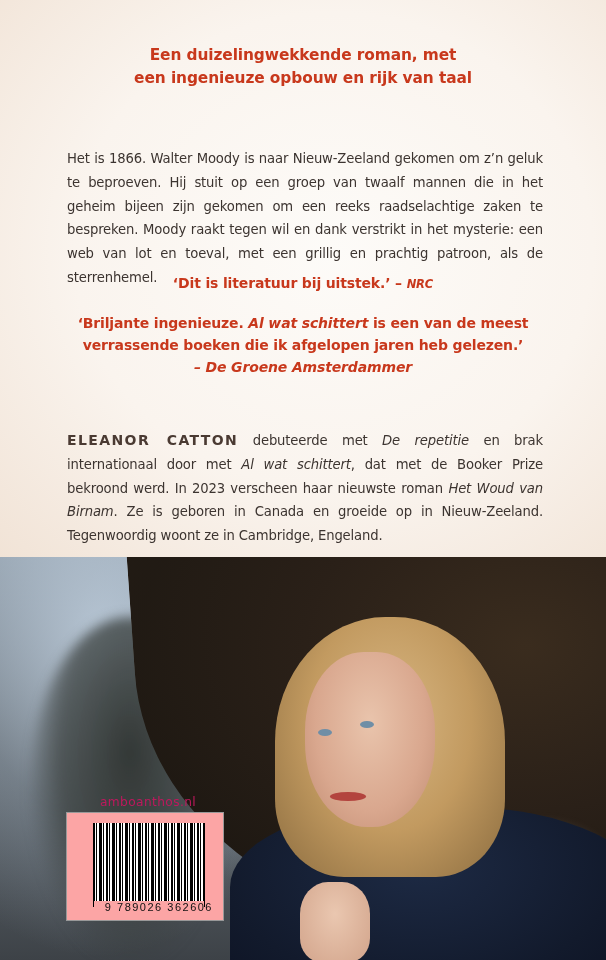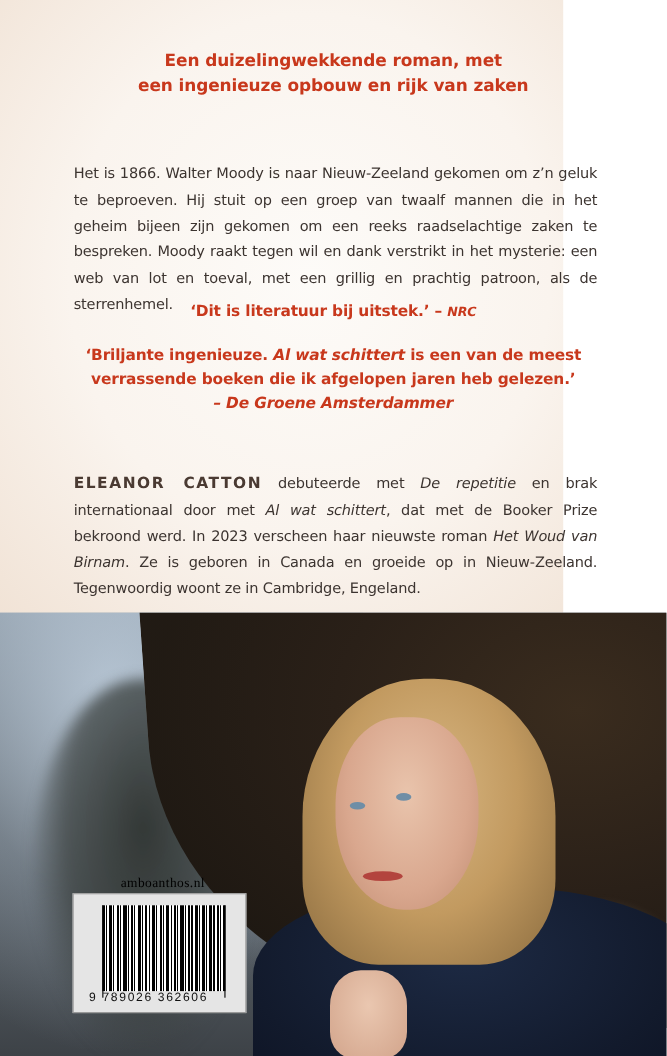--- a/index.html
+++ b/index.html
@@ -1,21 +1,21 @@
 <!DOCTYPE html>
 <html><head>
 <meta charset="utf-8">
 <style>
   html, body { margin: 0; padding: 0; }
   body {
     width: 606px; height: 960px; overflow: hidden; position: relative;
     font-family: "DejaVu Sans", sans-serif;
   }
   .top {
-    position: absolute; left: 0; top: 0; width: 512px; height: 557px;
+    position: absolute; left: 0; top: 0; width: 606px; height: 557px;
     background: radial-gradient(ellipse at 55% 45%, #fdfbf8 0%, #faf4ee 55%, #f1e3d6 100%);
   }
   .headline {
     position: absolute; left: 0; width: 606px; top: 44px;
     text-align: center; color: #c8381c; font-weight: bold;
     font-size: 15.4px; line-height: 23px; letter-spacing: -0.1px;
   }
   .para {
     position: absolute; left: 67px; width: 476px;
     color: #3c3430; font-size: 13.2px; line-height: 23.8px;
@@ -89,25 +89,25 @@
     background: radial-gradient(ellipse at 45% 30%, #1d2a44 0%, #121a2c 60%, #0b1020 100%);
   }
   .hand {
     position: absolute; left: 300px; top: 325px; width: 70px; height: 80px;
     border-radius: 40% 40% 30% 30%;
     background: radial-gradient(ellipse at 50% 40%, #eac7b0 0%, #d2a48b 100%);
   }
 
   .site {
     position: absolute; left: 63px; top: 795px; width: 170px;
-    text-align: center; color: #000000; font-size: 12.2px; letter-spacing: 0.4px; font-family: Liberation Serif, serif;
+    text-align: center; color: #be185d; font-size: 12.2px; letter-spacing: 0.4px;
   }
   .barcode {
     position: absolute; left: 66px; top: 812px; width: 156px; height: 107px;
-    background: #e5e5e5; border: 1px solid #999;
+    background: #fca5a5; border: 1px solid #999; text-align: right;
   }
   .bars {
     position: absolute; left: 26px; top: 10px; width: 112px; height: 78px;
     background: repeating-linear-gradient(90deg,
       #000 0px, #000 2px, #fff 2px, #fff 3px, #000 3px, #000 4px, #fff 4px, #fff 6px,
       #000 6px, #000 9px, #fff 9px, #fff 10px, #000 10px, #000 11px, #fff 11px, #fff 13px);
   }
   .digits {
     position: absolute; left: 14px; top: 88px; width: 132px;
     font-family: "Liberation Sans", sans-serif; font-size: 11px; letter-spacing: 1.5px; color: #111;
@@ -115,21 +115,21 @@
   .guard {
     position: absolute; top: 10px; width: 1px; height: 84px; background: #000;
   }
 </style>
 </head>
 <body>
 
 <div class="top">
   <div class="headline">
     <div>Een duizelingwekkende roman, met</div>
-    <div>een ingenieuze opbouw en rijk van zaken</div>
+    <div>een ingenieuze opbouw en rijk van taal</div>
   </div>
 
   <div class="para synopsis">Het is 1866. Walter Moody is naar Nieuw-Zeeland gekomen om z’n geluk te beproeven. Hij stuit op een groep van twaalf mannen die in het geheim bijeen zijn gekomen om een reeks raadselachtige zaken te bespreken. Moody raakt tegen wil en dank verstrikt in het mysterie: een web van lot en toeval, met een grillig en prachtig patroon, als de sterrenhemel.</div>
 
   <div class="quote q1">
     <span>‘Dit is literatuur bij uitstek.’ – </span><span class="src-small">NRC</span>
   </div>
 
   <div class="quote q2">
     <div>

